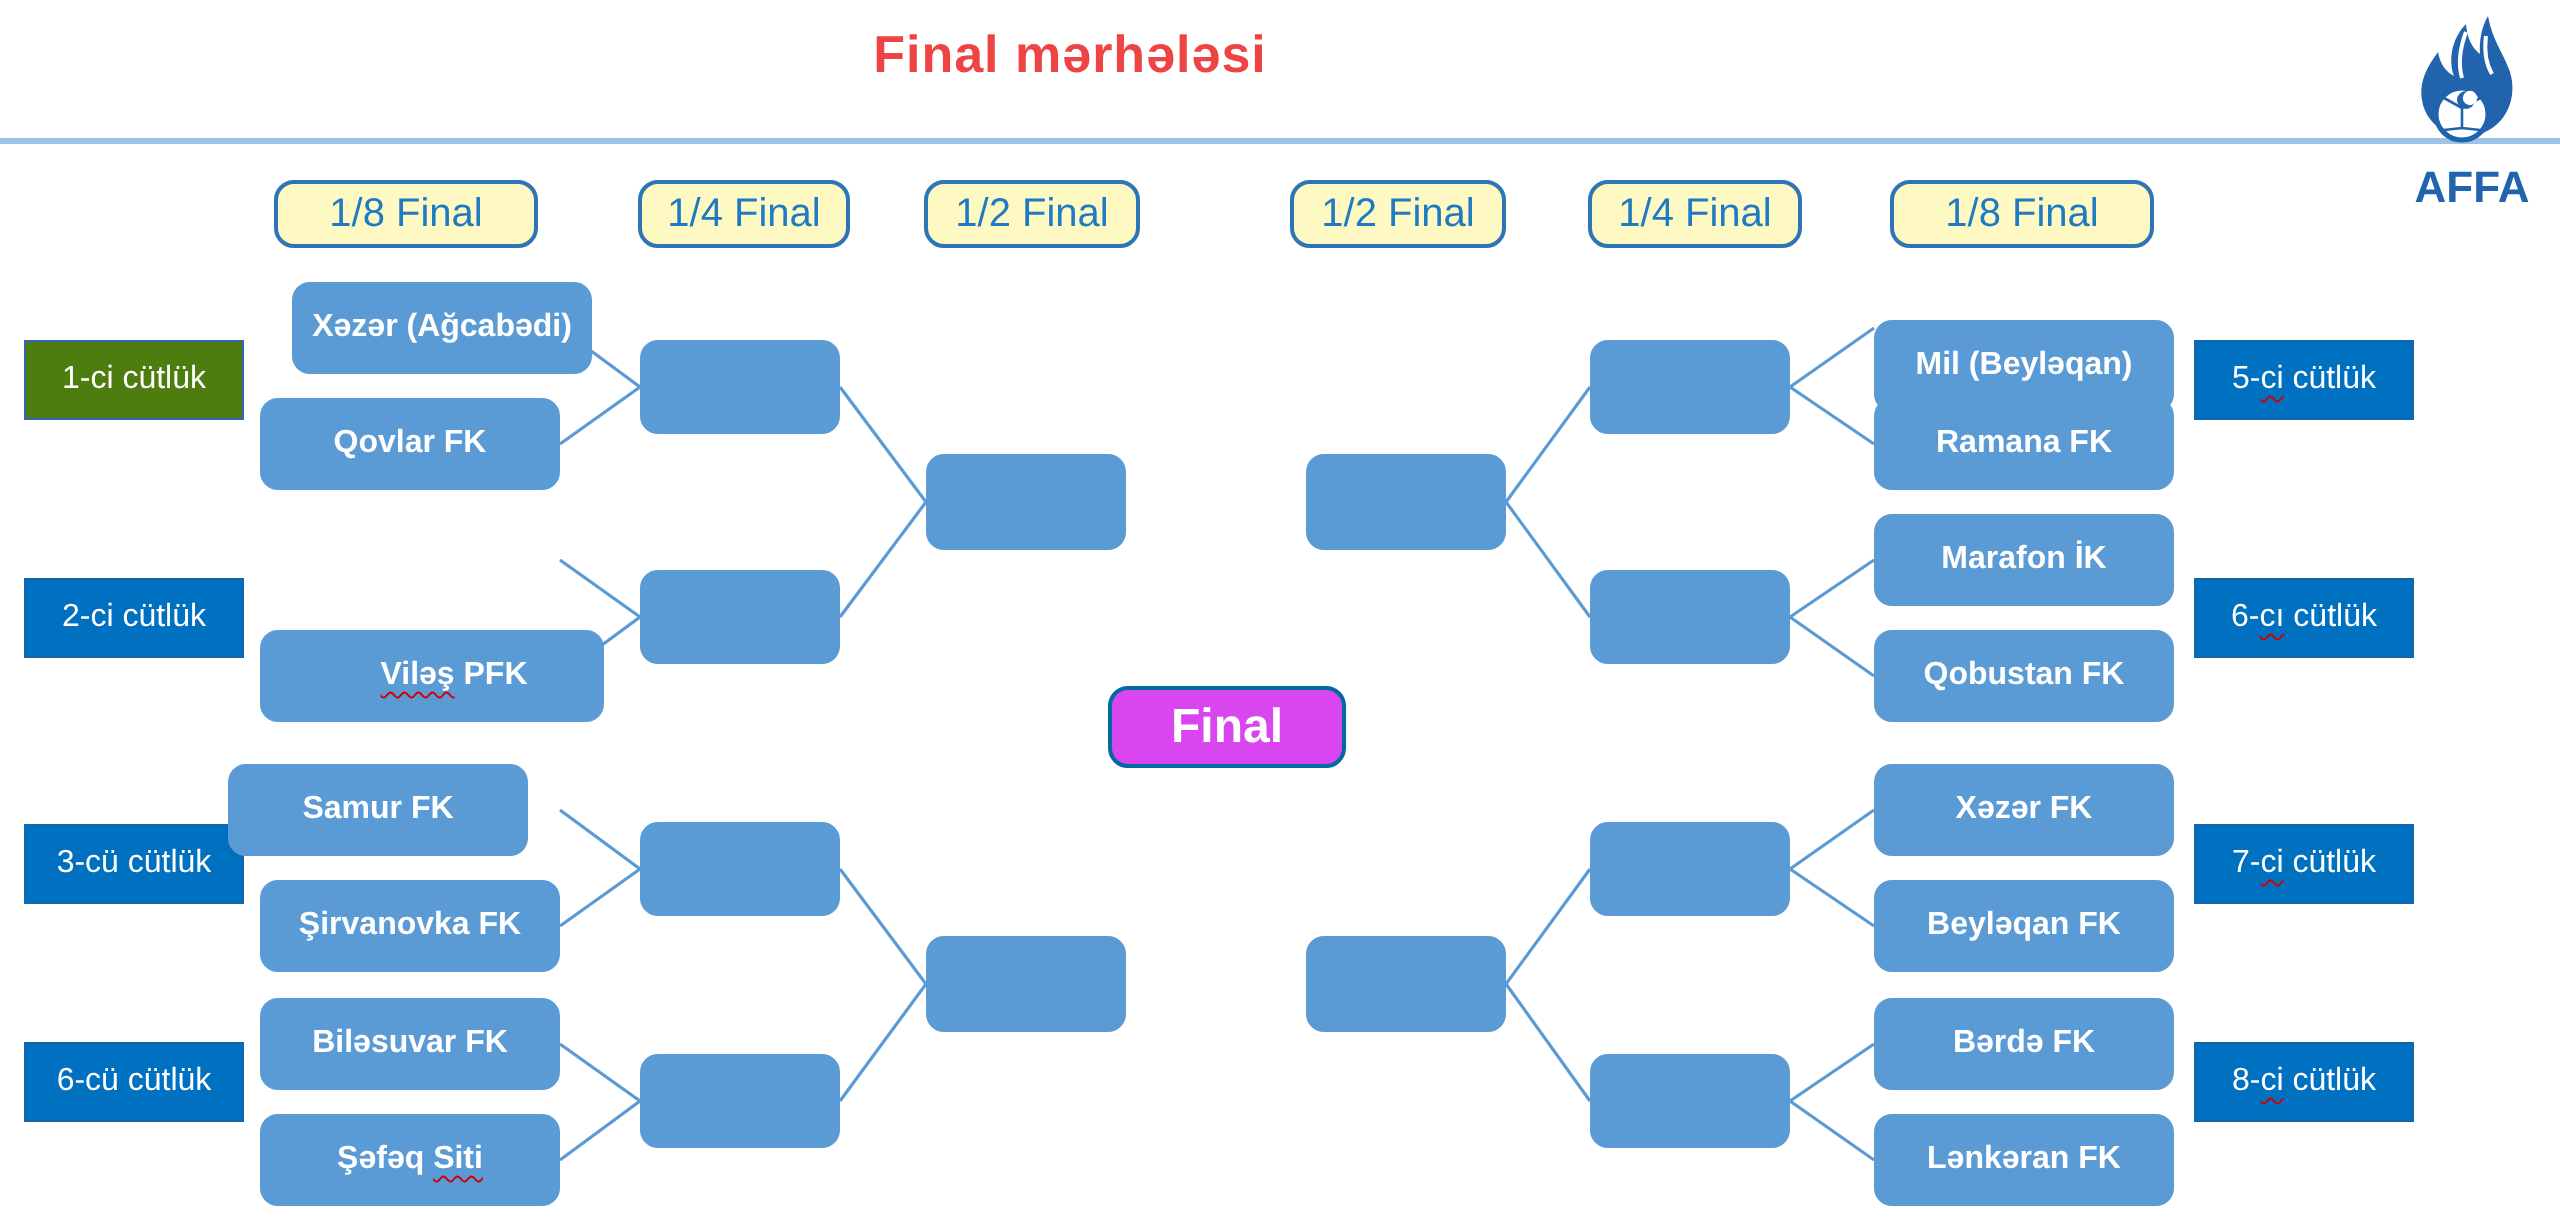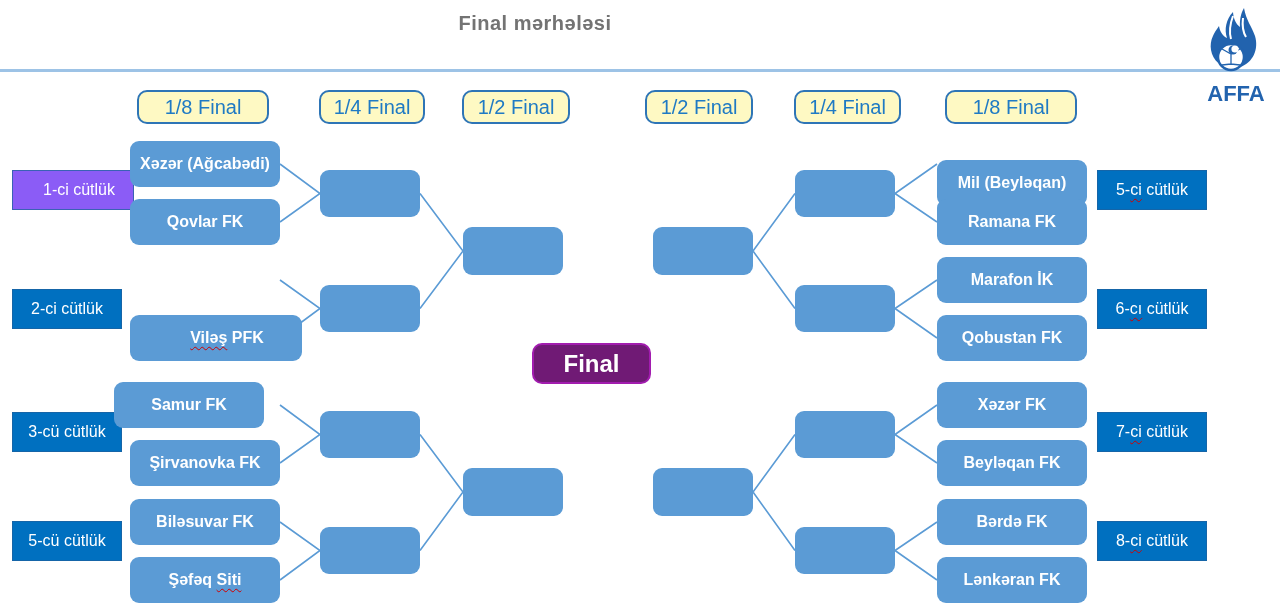--- a/index.html
+++ b/index.html
@@ -1,34 +1,34 @@
 <!DOCTYPE html>
 <html><head>
 <meta charset="utf-8">
 <style>
   html,body{margin:0;padding:0;background:#fff;}
   .slide{position:relative;width:1280px;height:616px;background:#ffffff;overflow:hidden;
          font-family:"Liberation Sans",sans-serif;}
   .title{position:absolute;left:0;top:12px;width:1070px;text-align:center;
-         font-size:20px;font-weight:bold;color:#737373;letter-spacing:.5px;}
+         font-size:26px;font-weight:bold;color:#ef4444;letter-spacing:.5px;}
   .divider{position:absolute;left:0;top:69px;width:1280px;height:3px;background:#9DC3E6;}
   .hdr{position:absolute;top:90px;height:30px;border:2px solid #2E75B6;border-radius:10px;
        background:#fef9c3;color:#1F7AC4;font-size:20px;display:flex;align-items:center;
        justify-content:center;}
   .team{position:absolute;width:150px;height:46px;background:#5B9BD5;border-radius:9px;
         color:#fff;font-weight:bold;font-size:16px;display:flex;align-items:center;
         justify-content:center;white-space:pre;}
   .slot{position:absolute;width:100px;height:47px;background:#5B9BD5;border-radius:9px;}
   .semi{height:48px;}
   .pairlbl{position:absolute;width:108px;height:38px;background:#0070C0;border:1px solid #1565A8;
         color:#fff;font-size:16px;display:flex;align-items:center;justify-content:center;
         white-space:pre;}
-  .pairlbl.first{background:#8b5cf6;border-color:#3A62B4;padding-left:12px;}
-  .finalbox{position:absolute;left:532px;top:343px;width:115px;height:37px;background:#701a75;
-        border:2px solid #a21caf;border-radius:10px;color:#fff;font-weight:bold;font-size:24px;
+  .pairlbl.first{background:#4d7c0f;border-color:#3A62B4;}
+  .finalbox{position:absolute;left:554px;top:343px;width:115px;height:37px;background:#d946ef;
+        border:2px solid #0369a1;border-radius:10px;color:#fff;font-weight:bold;font-size:24px;
         display:flex;align-items:center;justify-content:center;}
   .connectors{position:absolute;left:0;top:0;}
   .bad{text-decoration-line:underline;text-decoration-style:wavy;
        text-decoration-color:#D00000;text-decoration-thickness:1px;text-underline-offset:3px;}
   .logo{position:absolute;left:1200px;top:6px;width:72px;height:100px;}
 </style>
 </head>
 <body>
 
 <div class="slide">
@@ -74,37 +74,37 @@
   <div class="pairlbl first" style="left:12px;top:170px;">
     <span>1-ci cütlük</span><span class="bad"></span><span></span>
   </div>
   <div class="pairlbl" style="left:12px;top:289px;">
     <span>2-ci cütlük</span><span class="bad"></span><span></span>
   </div>
   <div class="pairlbl" style="left:12px;top:412px;">
     <span>3-cü cütlük</span><span class="bad"></span><span></span>
   </div>
   <div class="pairlbl" style="left:12px;top:521px;">
-    <span>5-cü cütlük</span><span class="bad"></span><span></span>
+    <span>6-cü cütlük</span><span class="bad"></span><span></span>
   </div>
 
   <div class="pairlbl" style="left:1097px;top:170px;">
     <span>5-</span><span class="bad">ci</span><span> cütlük</span>
   </div>
   <div class="pairlbl" style="left:1097px;top:289px;">
     <span>6-</span><span class="bad">cı</span><span> cütlük</span>
   </div>
   <div class="pairlbl" style="left:1097px;top:412px;">
     <span>7-</span><span class="bad">ci</span><span> cütlük</span>
   </div>
   <div class="pairlbl" style="left:1097px;top:521px;">
     <span>8-</span><span class="bad">ci</span><span> cütlük</span>
   </div>
 
-  <div class="team" style="left:130px;top:141px;">
+  <div class="team" style="left:146px;top:141px;">
     <span>Xəzər (Ağcabədi)</span><span class="bad"></span><span></span>
   </div>
   <div class="team" style="left:130px;top:199px;">
     <span>Qovlar FK</span><span class="bad"></span><span></span>
   </div>
   <div class="team" style="left:130px;top:315px;padding-left:22px;">
     <span></span><span class="bad">Viləş</span><span> PFK</span>
   </div>
   <div class="team" style="left:114px;top:382px;">
     <span>Samur FK</span><span class="bad"></span><span></span>

